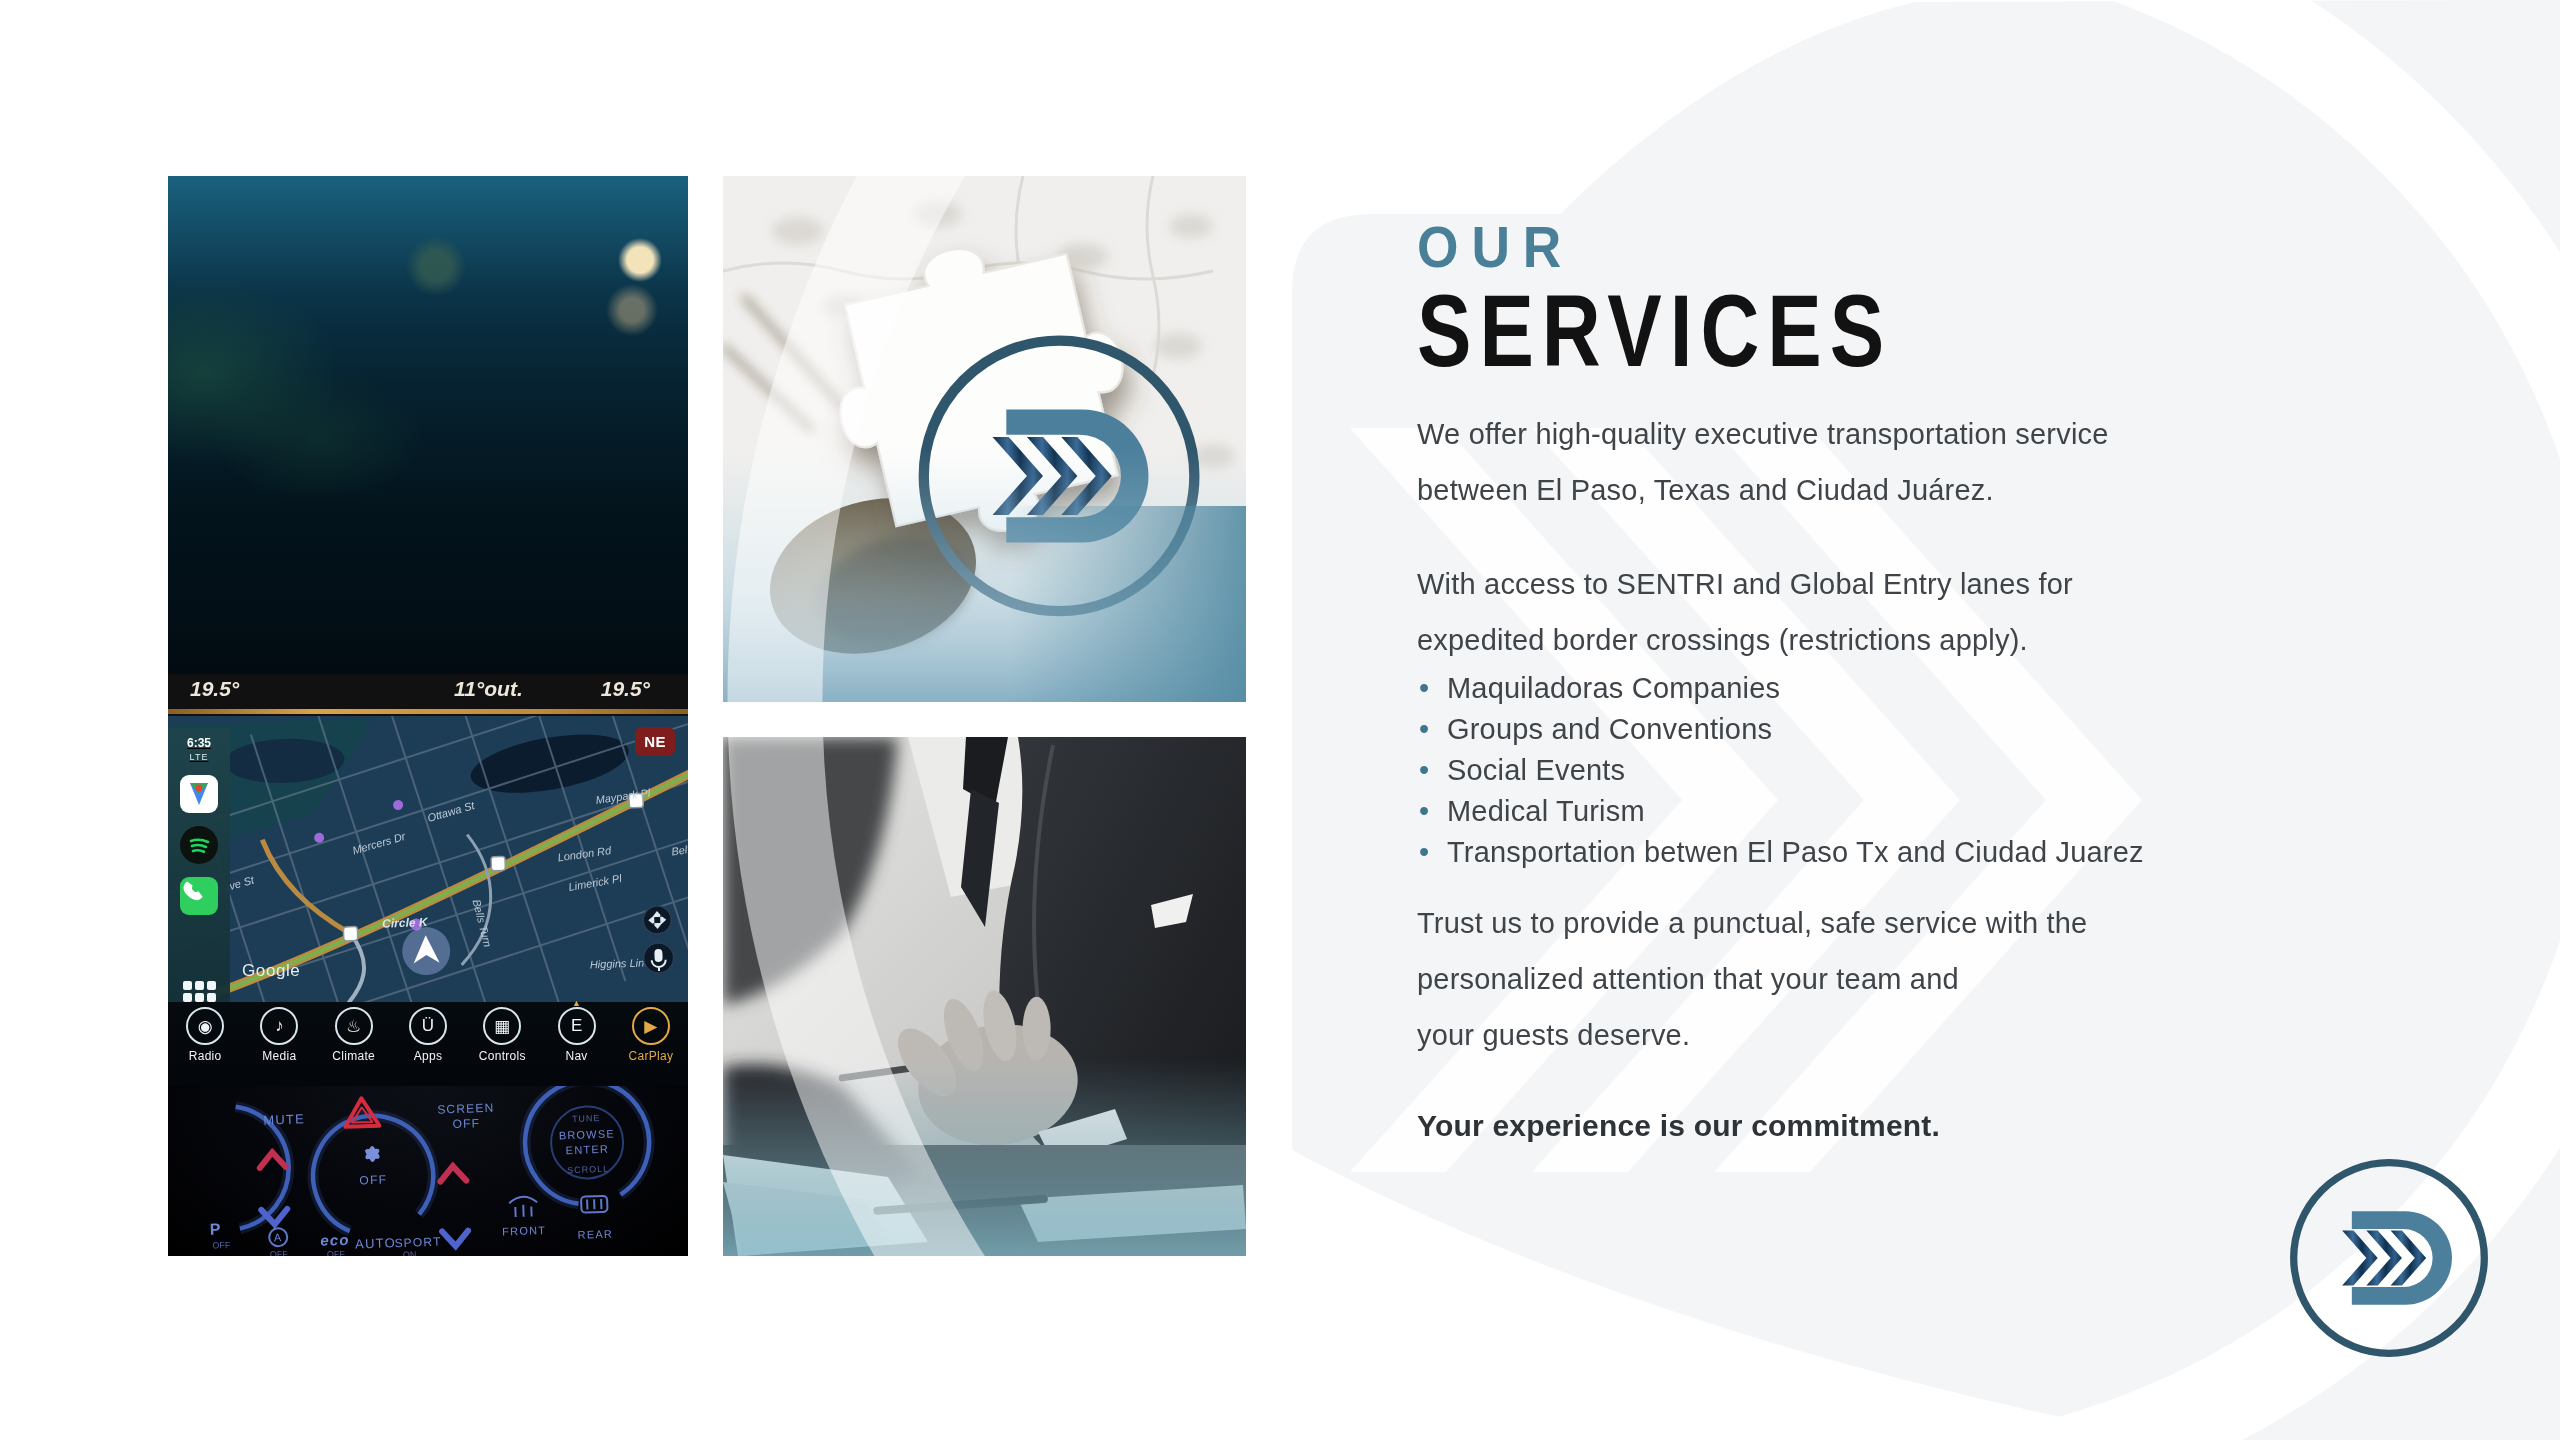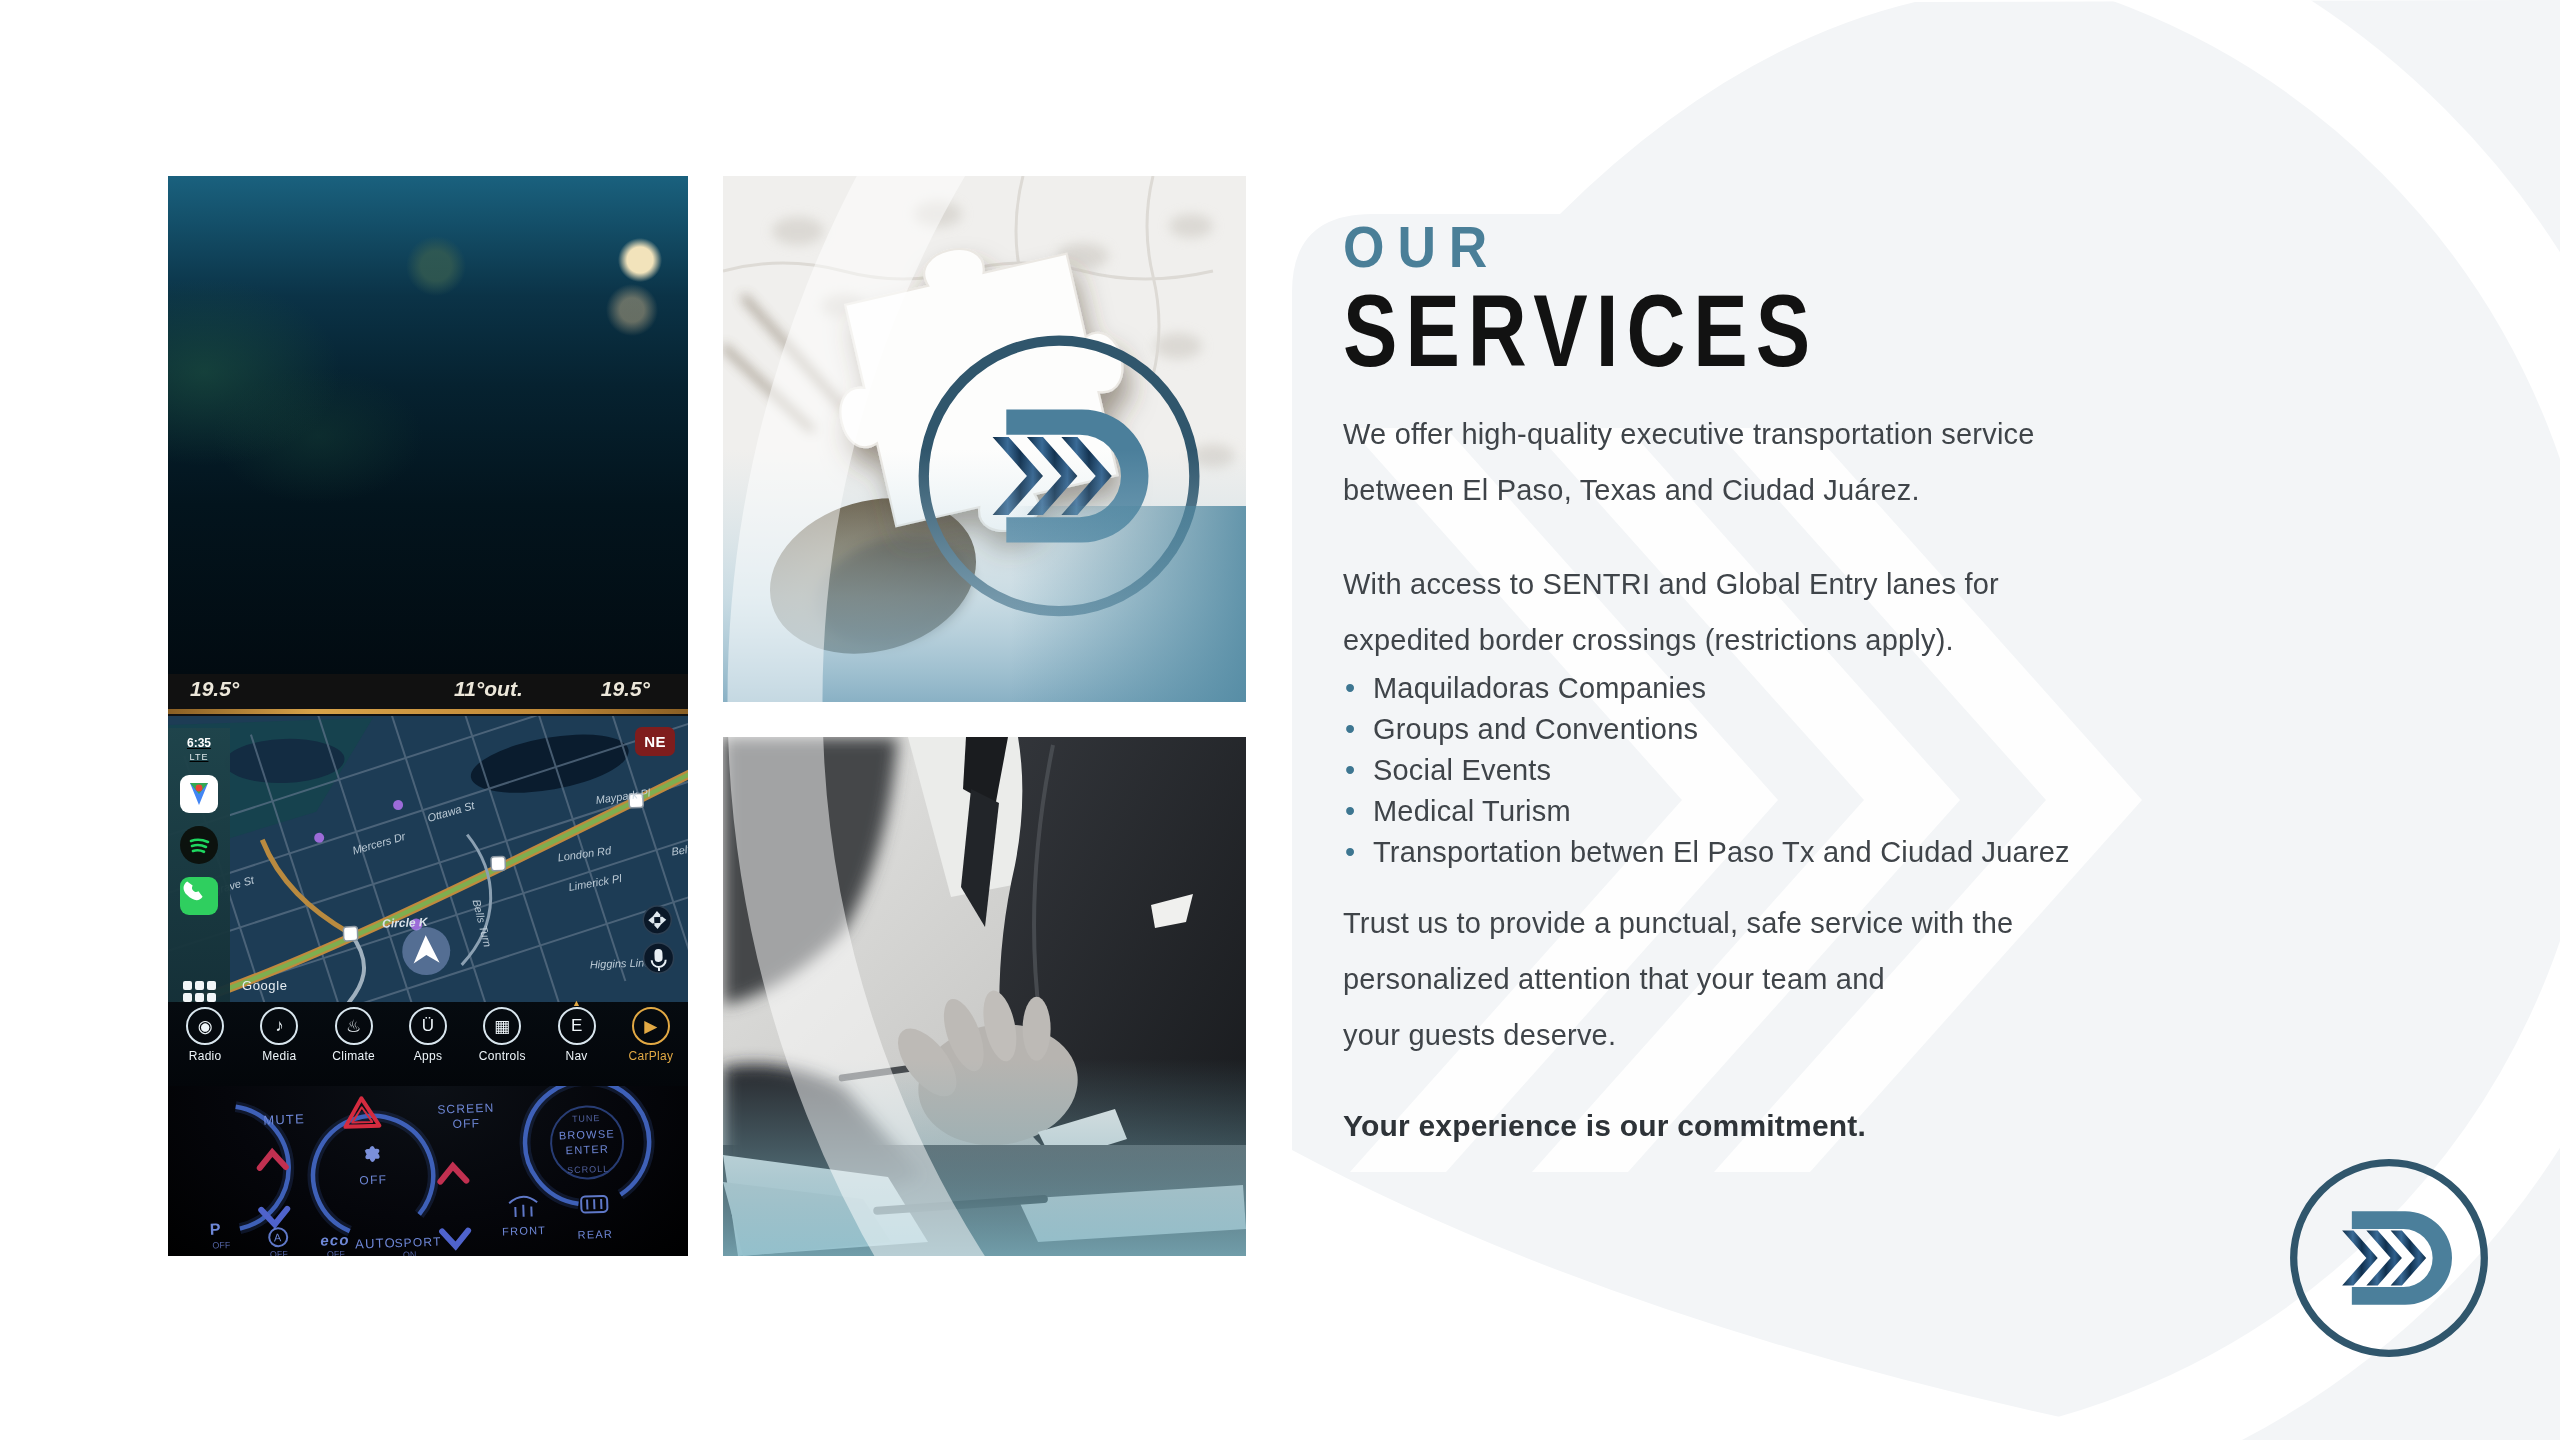--- a/index.html
+++ b/index.html
@@ -40,39 +40,39 @@
   .sb-time{color:#fff;font-size:12px;font-weight:bold;margin-top:8px;}
   .sb-net{color:#dfe9ec;font-size:9px;margin-top:2px;letter-spacing:1px;}
   .sb-ico{width:38px;height:38px;border-radius:9px;margin-top:13px;position:relative;flex:none;}
   .sb-maps{background:#fff;}
   .sb-spot{background:#0c120e;border-radius:50%;}
   .sb-phone{background:#2fcf5f;display:flex;align-items:center;justify-content:center;}
   .sb-grid{margin-top:auto;margin-bottom:12px;display:grid;grid-template-columns:repeat(3,9px);gap:3px;}
   .sb-grid i{width:9px;height:9px;background:#f2f6f8;border-radius:2px;display:block;}
   .ne-badge{position:absolute;right:13px;top:11px;background:#7f1d1d;color:#fff;font-weight:bold;
     font-size:15px;padding:6px 9px;border-radius:7px;z-index:4;letter-spacing:.5px;}
-  .map-brand{position:absolute;left:74px;bottom:9px;color:#e6edf2;font-size:13px;letter-spacing:.6px;z-index:4;}
+  .map-brand{position:absolute;left:74px;bottom:21px;color:#e6edf2;font-size:17px;letter-spacing:.6px;z-index:4;}
   .dash-menu{position:absolute;left:0;top:826px;width:520px;height:84px;display:flex;justify-content:space-around;
     align-items:flex-start;padding-top:5px;box-sizing:border-box;background:linear-gradient(#060b10,#03060a);}
   .mi{display:flex;flex-direction:column;align-items:center;gap:4px;position:relative;width:62px;}
   .mic{width:38px;height:38px;border:2.5px solid #d9e6ee;border-radius:50%;display:flex;align-items:center;
     justify-content:center;color:#eef5f9;font-size:17px;box-sizing:border-box;}
   .mil{color:#eef5f9;font-size:12px;letter-spacing:.3px;}
   .mi.amber .mic{border-color:#e2a944;color:#e2a944;}
   .mi.amber .mil{color:#e2a944;}
   .navmark{position:absolute;top:-9px;color:#e2a944;font-size:9px;}
   .dash-climate{position:absolute;left:0;top:910px;width:520px;height:170px;
     background:radial-gradient(ellipse at 50% 0%, #0c1016 0%, #05060b 55%, #000 100%);}
   .cl-label{fill:#6e87d6;letter-spacing:1.2px;}
   .cl-dim{fill:#51619f;}
 
   
 
   
-  .textcol{position:absolute;left:1343px;top:218px;width:920px;z-index:4;}
+  .textcol{position:absolute;left:1417px;top:218px;width:920px;z-index:4;}
   .kicker{color:#4a7f98;font-size:58px;font-weight:bold;letter-spacing:14px;line-height:1;
     transform:scaleX(.92);transform-origin:left;margin:0;}
   .title{color:#121212;font-size:102px;font-weight:bold;letter-spacing:10px;line-height:1;
     transform:scaleX(.80);transform-origin:left;margin:4px 0 0 0;}
   .para{color:#3f4449;font-size:29px;line-height:56px;white-space:pre-line;margin:0;letter-spacing:.2px;}
   .p1{margin-top:24px;} .p2{margin-top:38px;} .p3{margin-top:38px;}
   .bullets{list-style:none;margin:0;padding:0;}
   .bullets li{position:relative;padding-left:30px;color:#3f4449;font-size:29px;line-height:41px;letter-spacing:.2px;}
   .bullets li .dot{position:absolute;left:2px;top:0;color:#3d7691;}
   .closing{margin-top:22px;}

